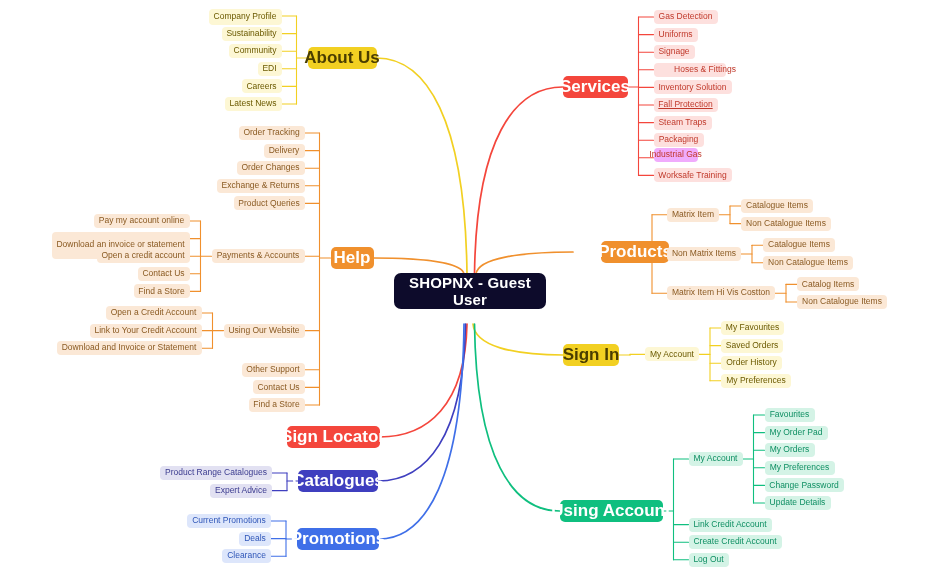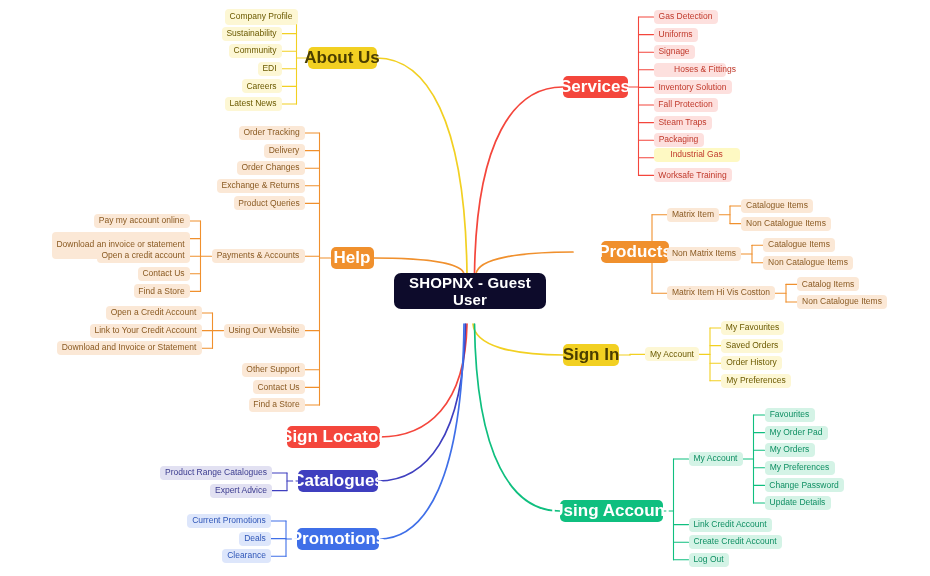--- a/index.html
+++ b/index.html
@@ -134,36 +134,36 @@
     <path d="M464,324 C462.3,478.79999999999995 425.75,539 379,539" fill="none" stroke="#3f6fe8" stroke-width="1.7" stroke-linecap="round"></path>
     <path d="M297,539 L286,539" fill="none" stroke="#3f6fe8" stroke-width="1.1" stroke-linecap="round"></path>
     <path d="M286,521 L286,556.2" fill="none" stroke="#3f6fe8" stroke-width="1.1" stroke-linecap="round"></path>
     <path d="M286,521 L271,521" fill="none" stroke="#3f6fe8" stroke-width="1.1" stroke-linecap="round"></path>
     <path d="M286,538.6 L271,538.6" fill="none" stroke="#3f6fe8" stroke-width="1.1" stroke-linecap="round"></path>
     <path d="M286,556.2 L271,556.2" fill="none" stroke="#3f6fe8" stroke-width="1.1" stroke-linecap="round"></path>
   </svg>
 
 <div class="node root" style="left: 394px; top: 273px; width: 152px; height: 36px; background: rgb(13, 11, 43); color: rgb(255, 255, 255);">SHOPNX - Guest User</div>
 <div class="node b1 dark-text" style="left: 307.5px; top: 47px; width: 69px; height: 22px; background: rgb(242, 208, 34);">About Us</div>
-<div class="node leaf" style="left: 208.5px; top: 9px; width: 73px; height: 16px; background: rgb(253, 247, 212); color: rgb(107, 90, 0); margin-left: 16px;">Company Profile</div>
+<div class="node leaf" style="left: 208.5px; top: 9px; width: 73px; height: 16px; background: rgb(253, 247, 212); color: rgb(107, 90, 0);">Company Profile</div>
 <div class="node leaf" style="left: 221.5px; top: 26.6px; width: 60px; height: 14px; background: rgb(253, 247, 212); color: rgb(107, 90, 0);">Sustainability</div>
 <div class="node leaf" style="left: 228.5px; top: 44.2px; width: 53px; height: 14px; background: rgb(253, 247, 212); color: rgb(107, 90, 0);">Community</div>
 <div class="node leaf" style="left: 257.5px; top: 61.8px; width: 24px; height: 14px; background: rgb(253, 247, 212); color: rgb(107, 90, 0);">EDI</div>
 <div class="node leaf" style="left: 241.5px; top: 79.4px; width: 40px; height: 14px; background: rgb(253, 247, 212); color: rgb(107, 90, 0);">Careers</div>
 <div class="node leaf" style="left: 224.5px; top: 97px; width: 57px; height: 14px; background: rgb(253, 247, 212); color: rgb(107, 90, 0);">Latest News</div>
 <div class="node b1" style="left: 562.5px; top: 76px; width: 65px; height: 22px; background: rgb(244, 70, 60);">Services</div>
 <div class="node leaf" style="left: 653.5px; top: 10px; width: 64px; height: 14px; background: rgb(253, 224, 222); color: rgb(192, 57, 43);">Gas Detection</div>
 <div class="node leaf" style="left: 653.5px; top: 27.6px; width: 44px; height: 14px; background: rgb(253, 224, 222); color: rgb(192, 57, 43);">Uniforms</div>
 <div class="node leaf" style="left: 653.5px; top: 45.2px; width: 41px; height: 14px; background: rgb(253, 224, 222); color: rgb(192, 57, 43);">Signage</div>
 <div class="node leaf" style="left: 653.5px; top: 62.8px; width: 72px; height: 14px; background: rgb(253, 224, 222); color: rgb(192, 57, 43); padding-left: 36px;">Hoses &amp; Fittings</div>
 <div class="node leaf" style="left: 653.5px; top: 80.4px; width: 78px; height: 14px; background: rgb(253, 224, 222); color: rgb(192, 57, 43);">Inventory Solution</div>
-<div class="node leaf" style="left: 653.5px; top: 98px; width: 64px; height: 14px; background: rgb(253, 224, 222); color: rgb(192, 57, 43);">Fall Protection</div>
+<div class="node leaf" style="left: 653.5px; top: 98px; width: 64px; height: 14px; background: rgb(253, 224, 222); color: rgb(192, 57, 43); text-decoration: underline;">Fall Protection</div>
 <div class="node leaf" style="left: 653.5px; top: 115.6px; width: 58px; height: 14px; background: rgb(253, 224, 222); color: rgb(192, 57, 43);">Steam Traps</div>
 <div class="node leaf" style="left: 653.5px; top: 133.2px; width: 50px; height: 14px; background: rgb(253, 224, 222); color: rgb(192, 57, 43);">Packaging</div>
-<div class="node leaf" style="left: 653.5px; top: 148px; width: 86px; height: 14px; background: #fef9c3; color: rgb(192, 57, 43);">Industrial Gas</div>
+<div class="node leaf" style="left: 653.5px; top: 148px; width: 44px; height: 14px; background: #f0abfc; color: rgb(192, 57, 43);">Industrial Gas</div>
 <div class="node leaf" style="left: 653.5px; top: 168.4px; width: 78px; height: 14px; background: rgb(253, 224, 222); color: rgb(192, 57, 43);">Worksafe Training</div>
 <div class="node b1" style="left: 573px; top: 241px; width: 68px; height: 22px; background: rgb(240, 144, 45); margin-left: 28px;">Products</div>
 <div class="node leaf" style="left: 667px; top: 207.8px; width: 52px; height: 14px; background: rgb(251, 232, 214); color: rgb(138, 90, 34);">Matrix Item</div>
 <div class="node leaf" style="left: 741px; top: 199px; width: 72px; height: 14px; background: rgb(251, 232, 214); color: rgb(138, 90, 34);">Catalogue Items</div>
 <div class="node leaf" style="left: 741px; top: 216.6px; width: 90px; height: 14px; background: rgb(251, 232, 214); color: rgb(138, 90, 34);">Non Catalogue Items</div>
 <div class="node leaf" style="left: 667px; top: 247px; width: 74px; height: 14px; background: rgb(251, 232, 214); color: rgb(138, 90, 34);">Non Matrix Items</div>
 <div class="node leaf" style="left: 763px; top: 238.2px; width: 72px; height: 14px; background: rgb(251, 232, 214); color: rgb(138, 90, 34);">Catalogue Items</div>
 <div class="node leaf" style="left: 763px; top: 255.8px; width: 90px; height: 14px; background: rgb(251, 232, 214); color: rgb(138, 90, 34);">Non Catalogue Items</div>
 <div class="node leaf" style="left: 667px; top: 286.2px; width: 108px; height: 14px; background: rgb(251, 232, 214); color: rgb(138, 90, 34);">Matrix Item Hi Vis Costton</div>
 <div class="node leaf" style="left: 797px; top: 277.4px; width: 62px; height: 14px; background: rgb(251, 232, 214); color: rgb(138, 90, 34);">Catalog Items</div>

